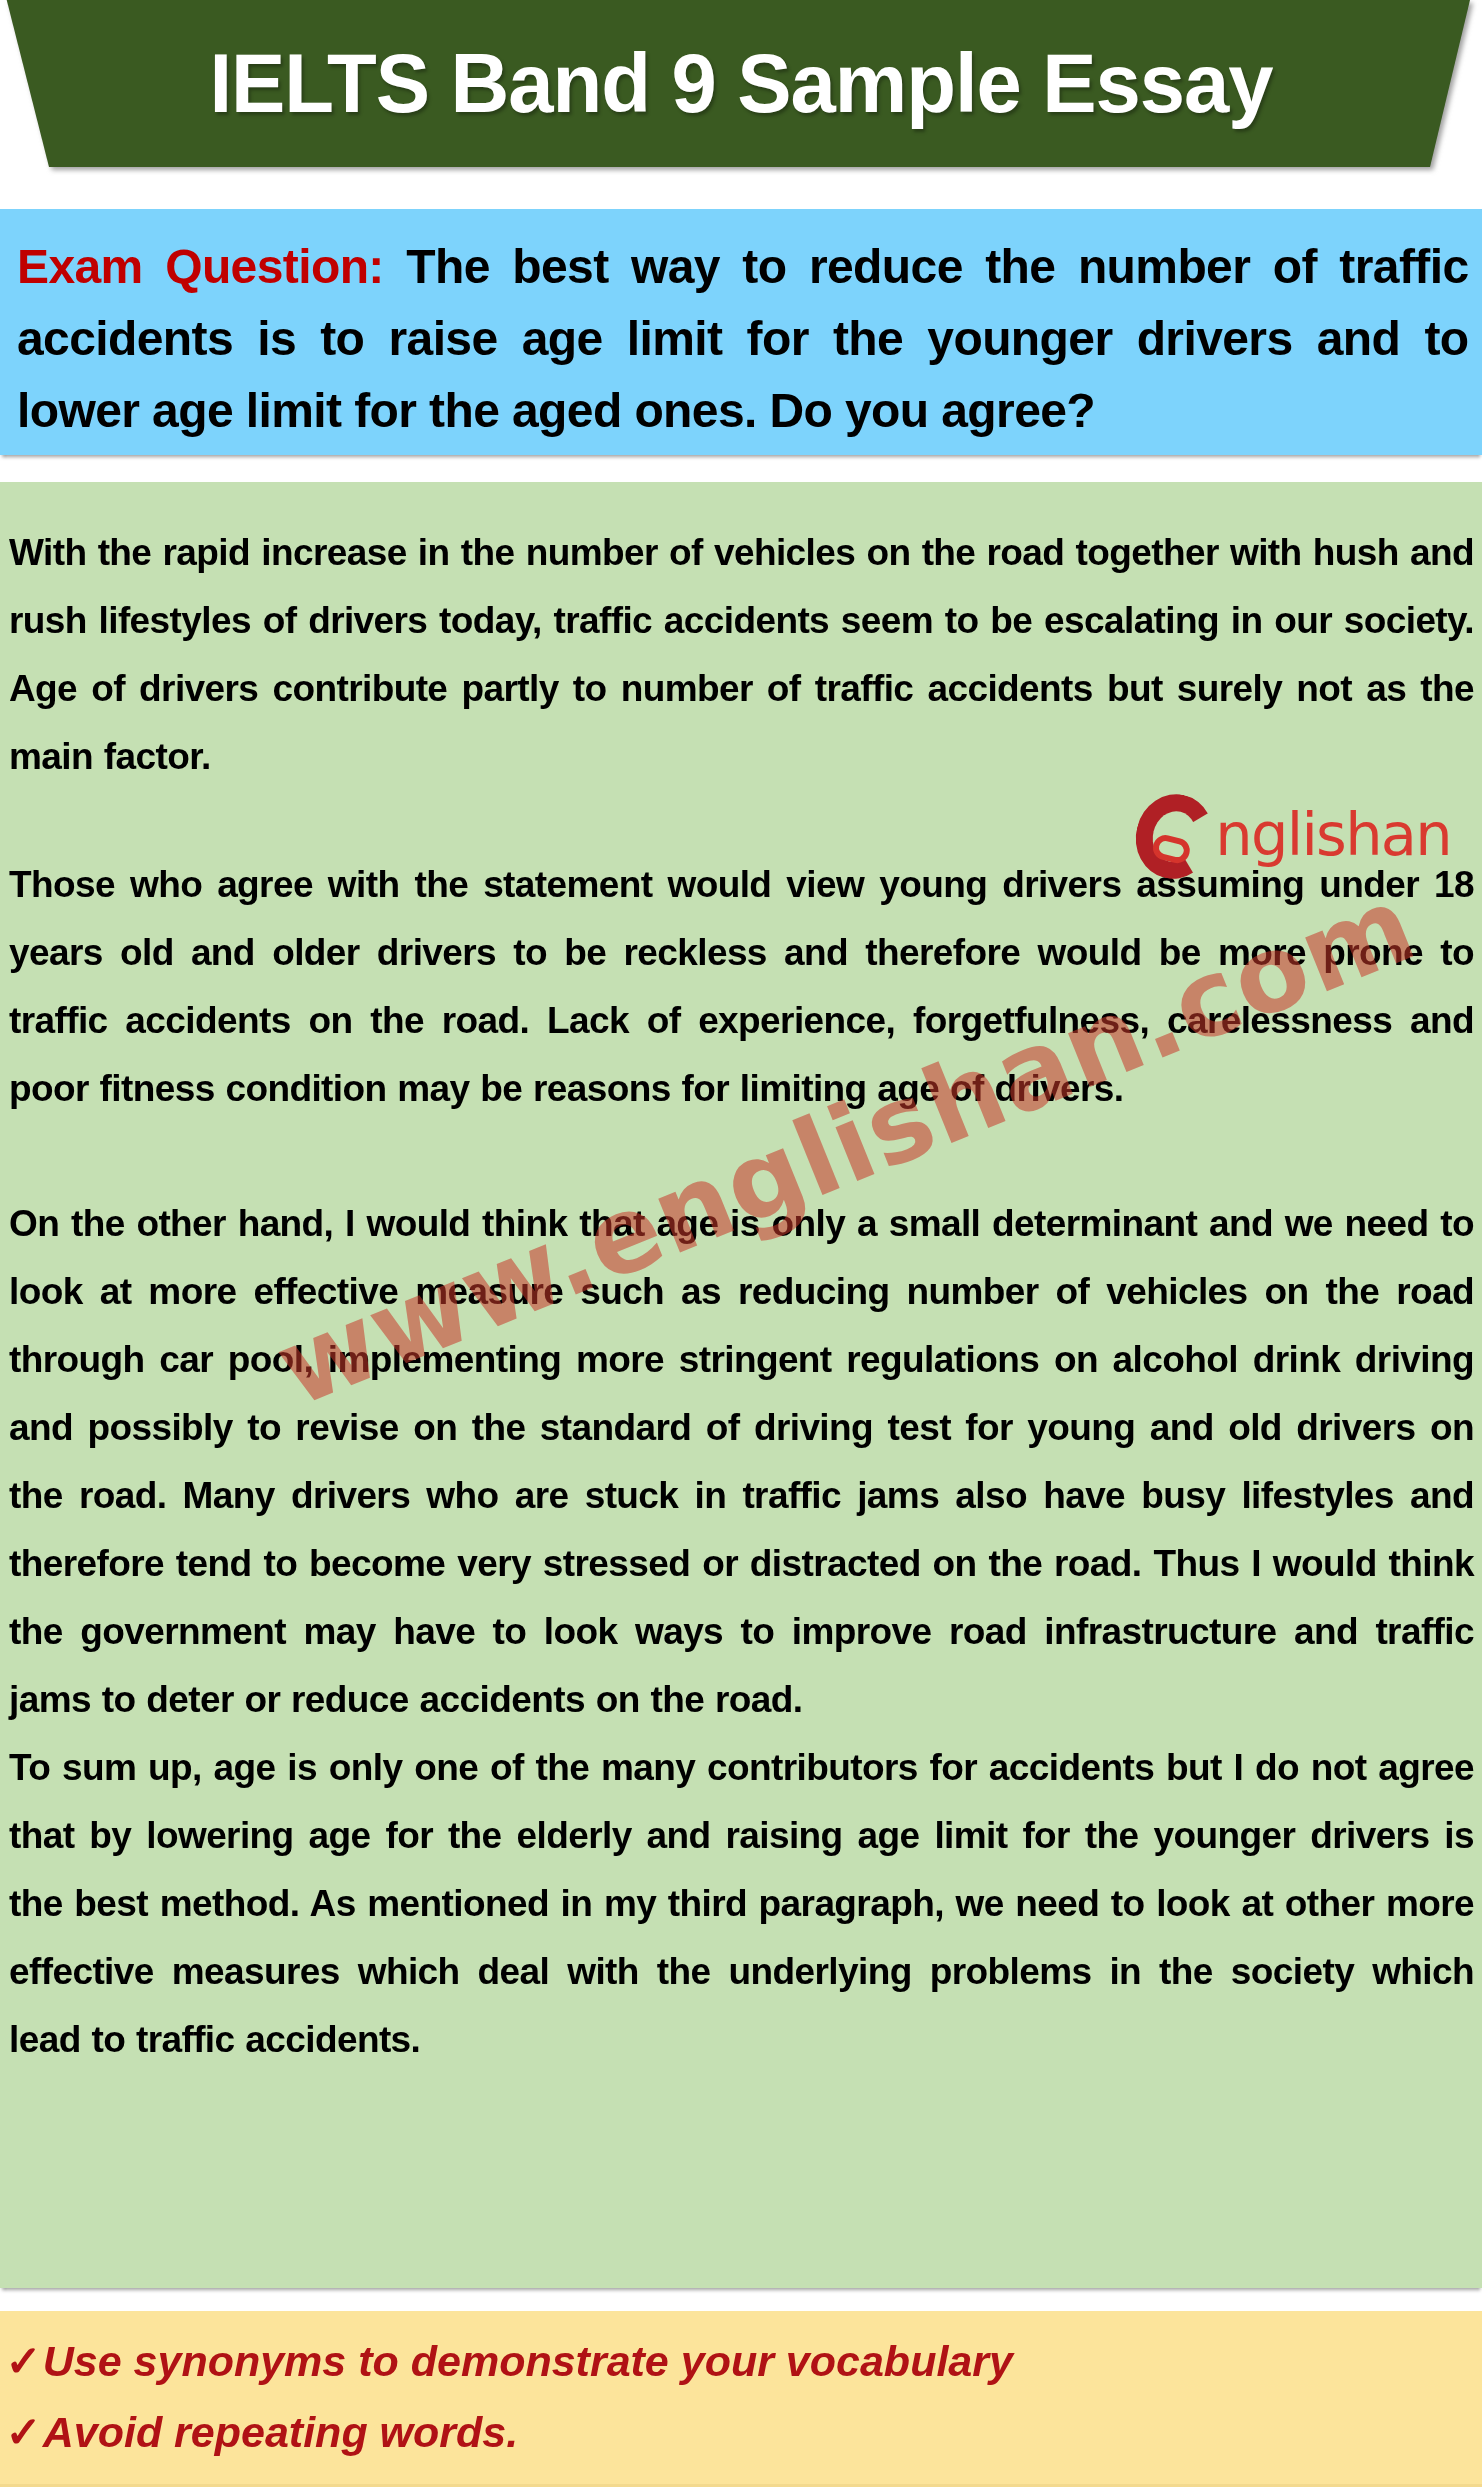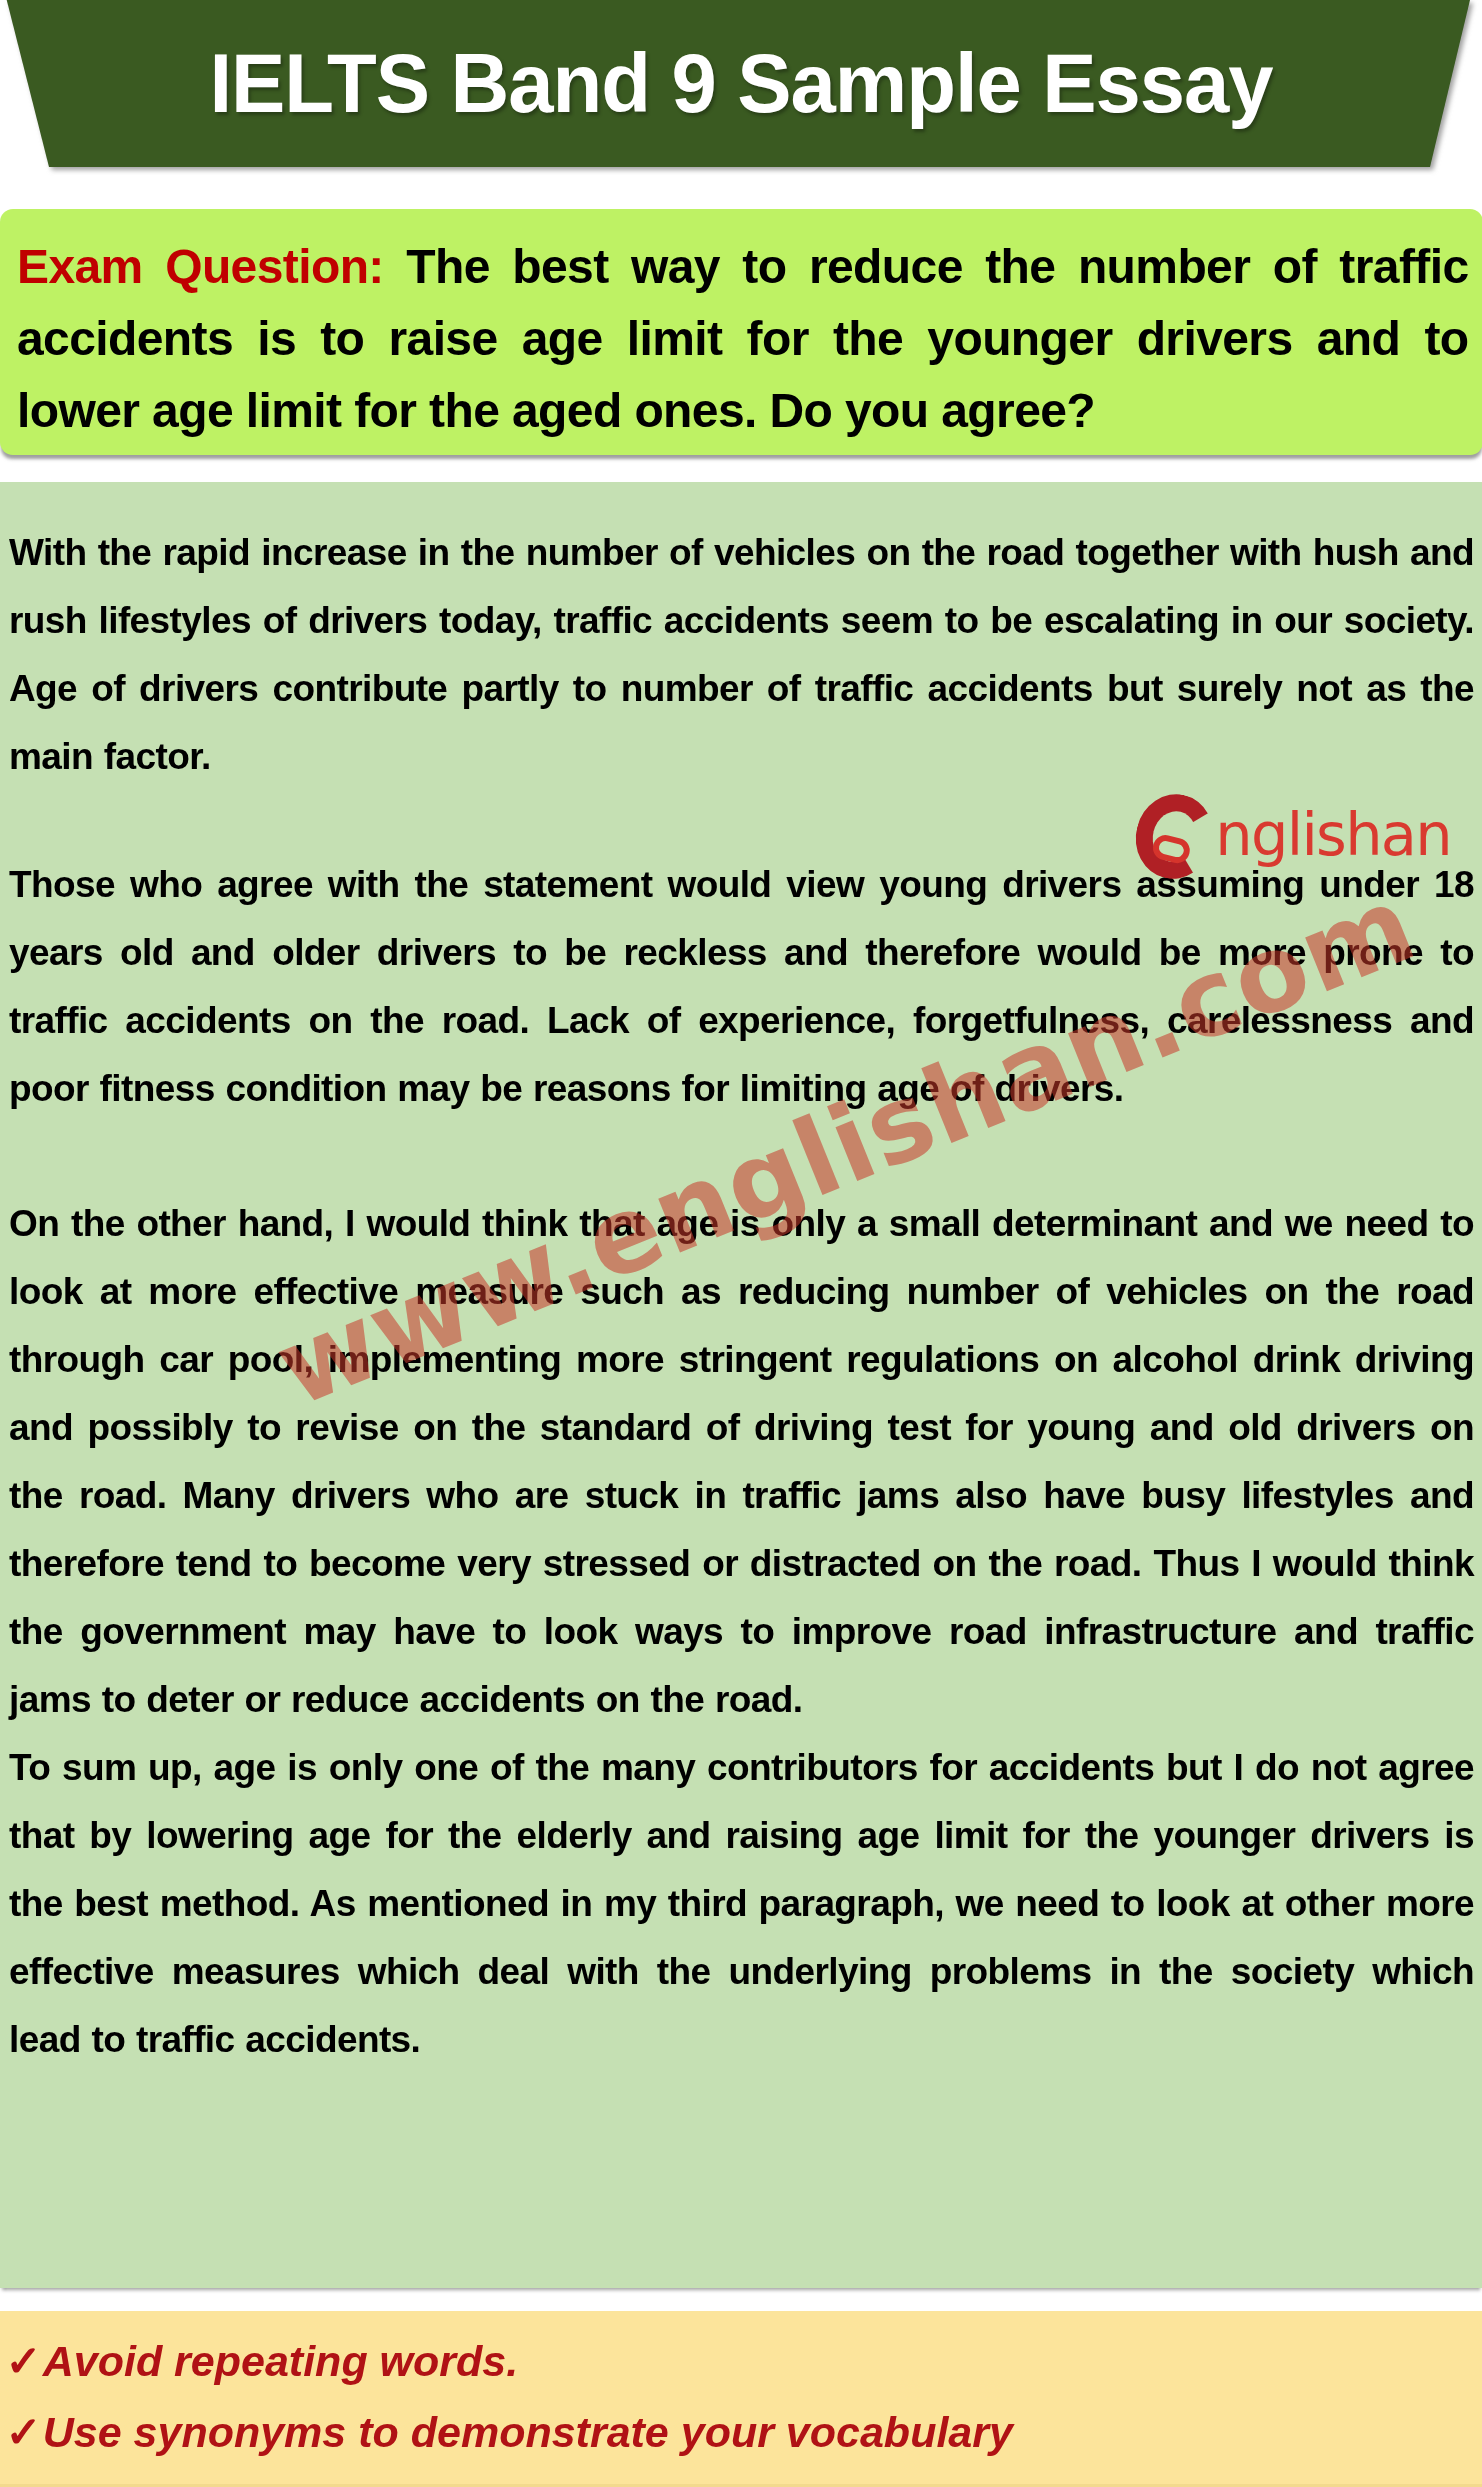--- a/index.html
+++ b/index.html
@@ -29,23 +29,23 @@
     font-weight:bold;
     letter-spacing:-1.1px;
     transform:scaleX(0.97);
     text-shadow:2.2px 2.8px 3.4px rgba(0,0,0,0.30);
     white-space:nowrap;
   }
 
   
   .exam-panel{
     position:absolute; left:0; top:209px; width:1483px; height:246px;
-    background:#bef264;
+    background:#7dd3fc;
     box-shadow:0 5px 3.4px -1.7px rgba(125,125,125,0.75);
-    padding:0; box-sizing:border-box;border-radius:13px;
+    padding:0; box-sizing:border-box;
   }
   .exam-text{
     padding:22.4px 14.5px 0 17px;
     font-size:48px; font-weight:bold; letter-spacing:-0.6px;
     line-height:72px; color:#000000;
     text-align:justify;
   }
   .exam-label{ color:#C00000; }
 
   
@@ -142,21 +142,21 @@
         <span class="logo-e-bar"></span>
       </span>
       <span class="logo-rest">nglishan</span>
     </div>
   </div>
 
   <div class="watermark">www.englishan.com</div>
 
   <div class="tips-panel">
     <div class="tip-line">
-      <span class="tip-check">✓</span><span>Avoid repeating words.</span>
+      <span class="tip-check">✓</span><span>Use synonyms to demonstrate your vocabulary</span>
     </div>
     <div class="tip-line">
-      <span class="tip-check">✓</span><span>Use synonyms to demonstrate your vocabulary</span>
+      <span class="tip-check">✓</span><span>Avoid repeating words.</span>
     </div>
   </div>
 
 </div>
 
 
 </body></html>

